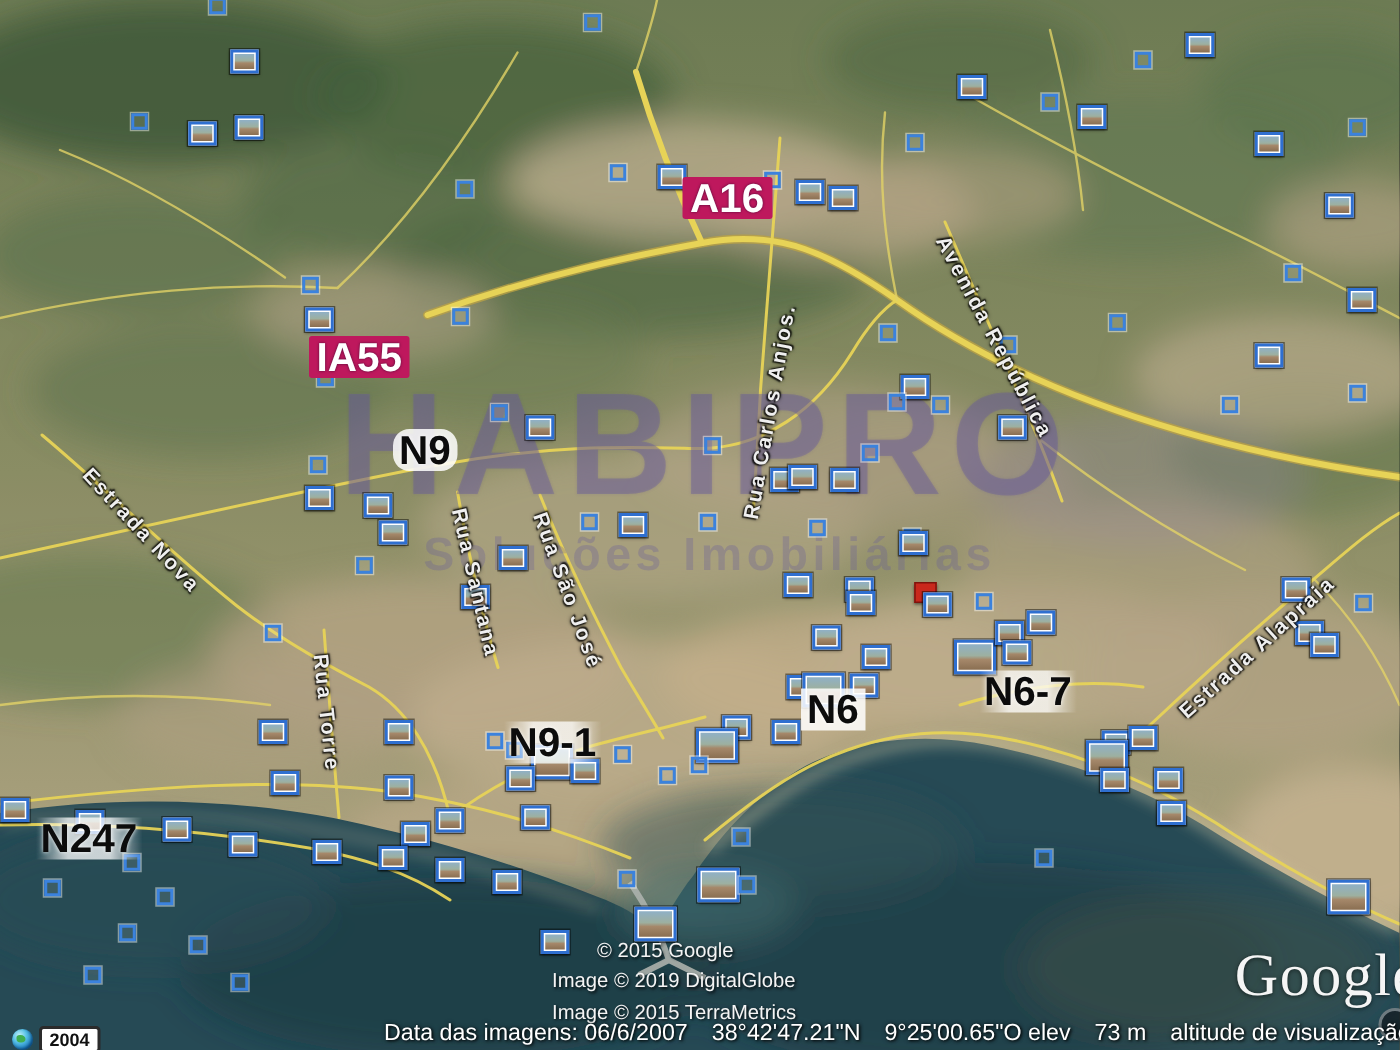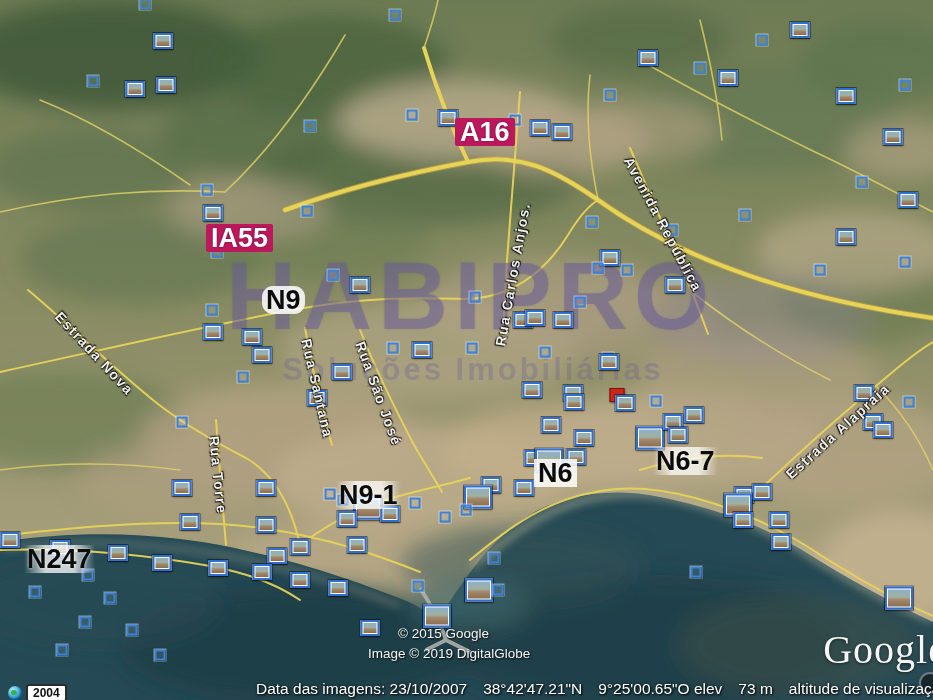--- a/index.html
+++ b/index.html
@@ -508,29 +508,30 @@
       <div class="street-label" style="left: 306px; top: 331px; transform: rotate(77deg);">Rua Santana</div>
       <div class="street-label" style="left: 360px; top: 334px; transform: rotate(70deg);">Rua São José</div>
       <div class="street-label" style="left: 500px; top: 338px; transform: rotate(-80deg);">Rua Carlos Anjos.</div>
       <div class="street-label" style="left: 628px; top: 150px; transform: rotate(62deg);">Avenida República</div>
       <div class="street-label" style="left: 788px; top: 468px; transform: rotate(-42deg);">Estrada Alapraia</div>
     </div>
 
   <div class="copyright">
     <span class="c1">© 2015 Google</span>
     <span>Image © 2019 DigitalGlobe</span>
+    <span>Image © 2015 TerraMetrics</span>
   </div>
 
   <div class="year-row">
     <div class="globe-icon"></div>
     <div class="year-chip">2004</div>
   </div>
   <div class="google-logo">Google</div>
   <div class="nav-fragment"></div>
 
   <div class="statusbar">
-    <span>Data das imagens: 23/10/2007</span>
+    <span>Data das imagens: 06/6/2007</span>
     <span>38°42'47.21"N</span>
     <span>9°25'00.65"O elev</span>
     <span>73 m</span>
     <span>altitude de visualização</span>
   </div>
 </div>
 
 </body></html>

